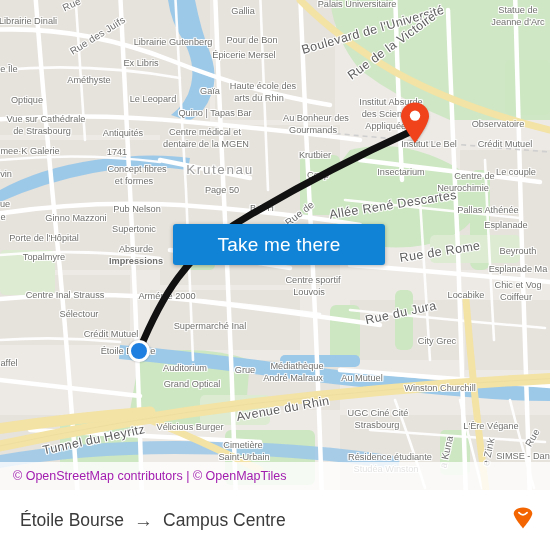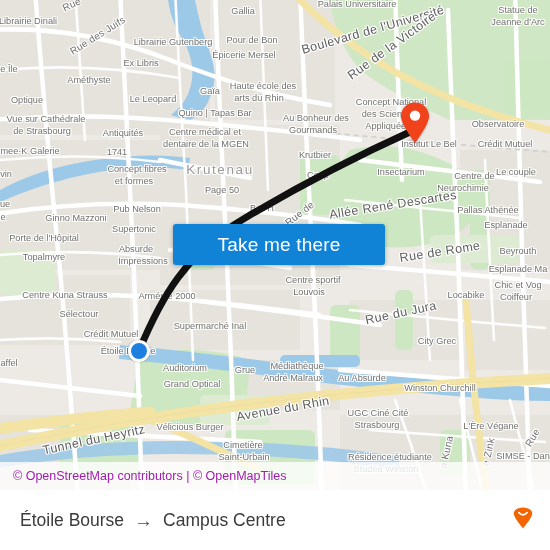--- a/index.html
+++ b/index.html
@@ -253,21 +253,21 @@
         <div class="maplabel poi" style="left: 134px; top: 181px;">et formes</div>
         <div class="maplabel poi" style="left: 5px; top: 174px;">ivin</div>
         <div class="maplabel poi" style="left: 5px; top: 204px;">ue</div>
         <div class="maplabel poi" style="left: 3px; top: 217px;">e</div>
         <div class="maplabel poi" style="left: 76px; top: 218px;">Ginno Mazzoni</div>
         <div class="maplabel poi" style="left: 44px; top: 238px;">Porte de l'Hôpital</div>
         <div class="maplabel poi" style="left: 44px; top: 257px;">Topalmyre</div>
         <div class="maplabel poi" style="left: 137px; top: 209px;">Pub Nelson</div>
         <div class="maplabel poi" style="left: 134px; top: 229px;">Supertonic</div>
         <div class="maplabel poi" style="left: 136px; top: 249px;">Absurde</div>
-        <div class="maplabel poi" style="left: 143px; top: 261px;">Impressions</div>
+        <div class="maplabel poi" style="left: 136px; top: 261px; font-weight: bold;">Impressions</div>
         <div class="maplabel poi" style="left: 243px; top: 11px;">Gallia</div>
         <div class="maplabel poi" style="left: 252px; top: 40px;">Pour de Bon</div>
         <div class="maplabel poi" style="left: 244px; top: 55px;">Épicerie Mersel</div>
         <div class="maplabel poi" style="left: 210px; top: 91px;">Gaïa</div>
         <div class="maplabel poi" style="left: 263px; top: 86px;">Haute école des</div>
         <div class="maplabel poi" style="left: 259px; top: 98px;">arts du Rhin</div>
         <div class="maplabel poi" style="left: 215px; top: 113px;">Quino | Tapas Bar</div>
         <div class="maplabel poi" style="left: 316px; top: 118px;">Au Bonheur des</div>
         <div class="maplabel poi" style="left: 313px; top: 130px;">Gourmands</div>
         <div class="maplabel poi" style="left: 205px; top: 132px;">Centre médical et</div>
@@ -276,55 +276,55 @@
         <div class="maplabel poi" style="left: 222px; top: 190px;">Page 50</div>
         <div class="maplabel poi" style="left: 315px; top: 155px;">Krutbier</div>
         <div class="maplabel poi" style="left: 318px; top: 175px;">Coop</div>
         <div class="maplabel poi" style="left: 262px; top: 208px;">B &amp; H</div>
         <div class="maplabel road" style="left: 300px; top: 214px; transform: translate(-50%, -50%) rotate(-38deg);">Rue de</div>
         <div class="maplabel poi" style="left: 357px; top: 4px;">Palais Universitaire</div>
         <div class="maplabel bigroad" style="left: 373px; top: 30px; transform: translate(-50%, -50%) rotate(-16deg);">Boulevard de l'Université</div>
         <div class="maplabel bigroad" style="left: 392px; top: 46px; transform: translate(-50%, -50%) rotate(-36deg);">Rue de la Victoire</div>
         <div class="maplabel poi" style="left: 518px; top: 10px;">Statue de</div>
         <div class="maplabel poi" style="left: 518px; top: 22px;">Jeanne d'Arc</div>
-        <div class="maplabel poi" style="left: 391px; top: 102px;">Concept National</div>
+        <div class="maplabel poi" style="left: 391px; top: 102px;">Institut Absurde</div>
         <div class="maplabel poi" style="left: 389px; top: 114px;">des Sciences</div>
         <div class="maplabel poi" style="left: 388px; top: 126px;">Appliquées</div>
         <div class="maplabel poi" style="left: 498px; top: 124px;">Observatoire</div>
         <div class="maplabel poi" style="left: 429px; top: 144px;">Institut Le Bel</div>
         <div class="maplabel poi" style="left: 505px; top: 144px;">Crédit Mutuel</div>
         <div class="maplabel poi" style="left: 401px; top: 172px;">Insectarium</div>
         <div class="maplabel poi" style="left: 462px; top: 176px; padding-left: 25px;">Centre de</div>
         <div class="maplabel poi" style="left: 463px; top: 188px;">Neurochimie</div>
         <div class="maplabel poi" style="left: 516px; top: 172px;">Le couple</div>
         <div class="maplabel bigroad" style="left: 393px; top: 205px; transform: translate(-50%, -50%) rotate(-9deg);">Allée René Descartes</div>
         <div class="maplabel poi" style="left: 488px; top: 210px;">Pallas Athénée</div>
         <div class="maplabel poi" style="left: 506px; top: 225px;">Esplanade</div>
         <div class="maplabel bigroad" style="left: 440px; top: 252px; transform: translate(-50%, -50%) rotate(-9deg);">Rue de Rome</div>
         <div class="maplabel poi" style="left: 518px; top: 251px;">Beyrouth</div>
         <div class="maplabel poi" style="left: 518px; top: 269px;">Esplanade Ma</div>
         <div class="maplabel poi" style="left: 518px; top: 285px;">Chic et Vog</div>
         <div class="maplabel poi" style="left: 516px; top: 297px;">Coiffeur</div>
         <div class="maplabel poi" style="left: 313px; top: 280px;">Centre sportif</div>
         <div class="maplabel poi" style="left: 309px; top: 292px;">Louvois</div>
-        <div class="maplabel poi" style="left: 65px; top: 295px;">Centre Kuna Strauss</div>
+        <div class="maplabel poi" style="left: 65px; top: 295px;">Centre Inal Strauss</div>
         <div class="maplabel poi" style="left: 167px; top: 296px;">Arménie 2000</div>
         <div class="maplabel poi" style="left: 79px; top: 314px;">Sélectour</div>
         <div class="maplabel poi" style="left: 111px; top: 334px;">Crédit Mutuel</div>
         <div class="maplabel poi" style="left: 128px; top: 351px;">Étoile Bourse</div>
         <div class="maplabel poi" style="left: 210px; top: 326px;">Supermarché Inal</div>
         <div class="maplabel bigroad" style="left: 401px; top: 313px; transform: translate(-50%, -50%) rotate(-12deg);">Rue du Jura</div>
         <div class="maplabel poi" style="left: 466px; top: 295px;">Locabike</div>
         <div class="maplabel poi" style="left: 437px; top: 341px;">City Grec</div>
         <div class="maplabel poi" style="left: 9px; top: 363px;">affel</div>
         <div class="maplabel poi" style="left: 185px; top: 368px;">Auditorium</div>
         <div class="maplabel poi" style="left: 245px; top: 370px;">Grue</div>
         <div class="maplabel poi" style="left: 297px; top: 366px;">Médiathèque</div>
         <div class="maplabel poi" style="left: 293px; top: 378px;">André Malraux</div>
-        <div class="maplabel poi" style="left: 362px; top: 378px;">Au Absurde</div>
+        <div class="maplabel poi" style="left: 362px; top: 378px;">Au Mutuel</div>
         <div class="maplabel poi" style="left: 192px; top: 384px;">Grand Optical</div>
         <div class="maplabel poi" style="left: 440px; top: 388px;">Winston Churchill</div>
         <div class="maplabel bigroad" style="left: 283px; top: 409px; transform: translate(-50%, -50%) rotate(-10deg);">Avenue du Rhin</div>
         <div class="maplabel poi" style="left: 378px; top: 413px;">UGC Ciné Cité</div>
         <div class="maplabel poi" style="left: 377px; top: 425px;">Strasbourg</div>
         <div class="maplabel poi" style="left: 491px; top: 426px;">L'Ère Végane</div>
         <div class="maplabel poi" style="left: 190px; top: 427px;">Vélicious Burger</div>
         <div class="maplabel bigroad" style="left: 94px; top: 440px; transform: translate(-50%, -50%) rotate(-12deg);">Tunnel du Heyritz</div>
         <div class="maplabel poi" style="left: 243px; top: 445px;">Cimetière</div>
         <div class="maplabel poi" style="left: 244px; top: 457px;">Saint-Urbain</div>

